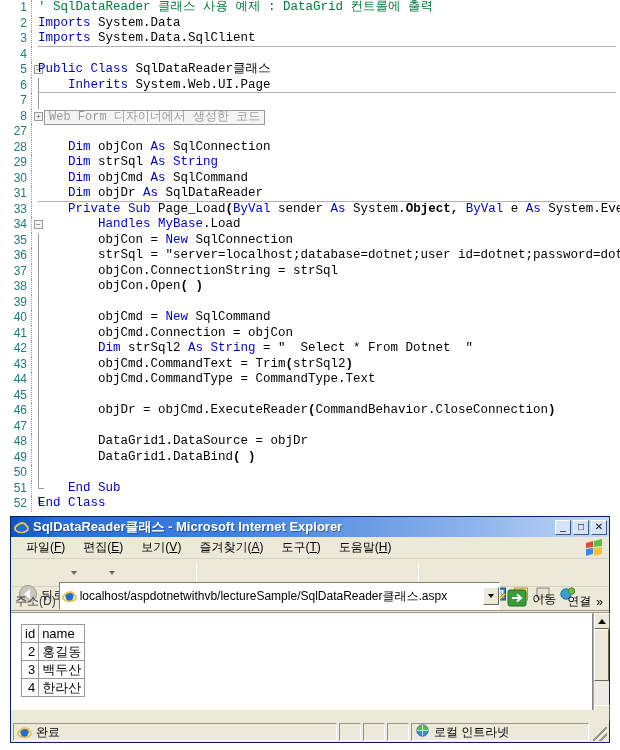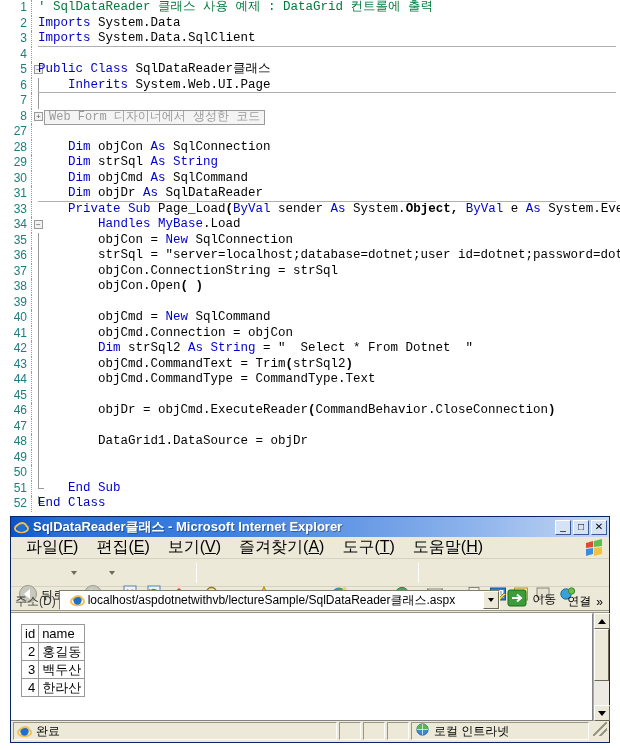--- a/index.html
+++ b/index.html
@@ -126,21 +126,21 @@
   }
   #ie-menubar {
     height: 22px;
     background: #ece9d8;
     border-bottom: 1px solid #d6d2c2;
     display: flex; align-items: center;
     padding-left: 6px;
     position: relative;
   }
   .menu-item {
-    font-size: 16px; color: #000;
+    font-size: 12px; color: #000;
     padding: 8px 9px;
     white-space: nowrap;
   }
   .menu-item u { text-decoration: underline; }
   #ie-flag {
     position: absolute; right: 4px; top: 1px;
     width: 22px; height: 20px;
   }
   #ie-toolbar {
     height: 28px;
@@ -174,26 +174,26 @@
     height: 24px;
     background: #ece9d8;
     border-bottom: 1px solid #9a9684;
     display: flex; align-items: flex-end;
     padding: 0 2px 0 4px;
     gap: 3px;
   }
   #addr-label { font-size: 12px; color: #3b3b3b; white-space: nowrap; }
   #addr-box {
     flex: 1;
-    height: 20px;
+    height: 28px;
     background: #ffffff;
     border: 1px solid;
     border-color: #7f7f6e #ffffff #ffffff #7f7f6e;
     display: flex; align-items: center;
-    padding-left: 10px;
+    padding-left: 2px;
     overflow: hidden;
   }
   #addr-text {
     font-size: 12px; color: #000;
     white-space: nowrap;
     margin-left: 3px;
     overflow: hidden;
   }
   #addr-drop {
     width: 16px; height: 18px;
@@ -271,23 +271,23 @@
     height: 52px;
     background: #ece9d8;
     border: 1px solid;
     border-color: #ffffff #6b6757 #6b6757 #ffffff;
   }
   .tri-up { width:0;height:0;border-left:4px solid transparent;border-right:4px solid transparent;border-bottom:5px solid #000; }
   .tri-dn { width:0;height:0;border-left:4px solid transparent;border-right:4px solid transparent;border-top:5px solid #000; }
   #ie-statusbar {
     position: absolute;
     left: 0; right: 0; bottom: 0;
-    height: 21px;
-    background: #ece9d8;
-    display: flex; align-items: flex-start;
+    height: 32px;
+    background: #ece9d8;
+    display: flex; align-items: flex-end;
     padding: 1px 2px;
     gap: 2px;
   }
   .sbar-pane {
     height: 18px;
     border: 1px solid;
     border-color: #9a9684 #ffffff #ffffff #9a9684;
     display: flex; align-items: center;
     padding: 0 3px;
     font-size: 12px;
@@ -334,21 +334,21 @@
     <div class="code-line"><span class="ln">39</span><span class="gutter-dots"></span><span class="fold-bar"></span><span class="codetext"></span></div>
     <div class="code-line"><span class="ln">40</span><span class="gutter-dots"></span><span class="fold-bar"></span><span class="codetext"><span class="plain">        objCmd = </span><span class="kw">New </span><span class="plain">SqlCommand</span></span></div>
     <div class="code-line"><span class="ln">41</span><span class="gutter-dots"></span><span class="fold-bar"></span><span class="codetext"><span class="plain">        objCmd.Connection = objCon</span></span></div>
     <div class="code-line"><span class="ln">42</span><span class="gutter-dots"></span><span class="fold-bar"></span><span class="codetext"><span class="plain">        </span><span class="kw">Dim </span><span class="plain">strSql2 </span><span class="kw">As String</span><span class="plain"> = "  Select * From Dotnet  "</span></span></div>
     <div class="code-line"><span class="ln">43</span><span class="gutter-dots"></span><span class="fold-bar"></span><span class="codetext"><span class="plain">        objCmd.CommandText = Trim</span><span class="bold">(</span><span class="plain">strSql2</span><span class="bold">)</span></span></div>
     <div class="code-line"><span class="ln">44</span><span class="gutter-dots"></span><span class="fold-bar"></span><span class="codetext"><span class="plain">        objCmd.CommandType = CommandType.Text</span></span></div>
     <div class="code-line"><span class="ln">45</span><span class="gutter-dots"></span><span class="fold-bar"></span><span class="codetext"></span></div>
     <div class="code-line"><span class="ln">46</span><span class="gutter-dots"></span><span class="fold-bar"></span><span class="codetext"><span class="plain">        objDr = objCmd.ExecuteReader</span><span class="bold">(</span><span class="plain">CommandBehavior.CloseConnection</span><span class="bold">)</span></span></div>
     <div class="code-line"><span class="ln">47</span><span class="gutter-dots"></span><span class="fold-bar"></span><span class="codetext"></span></div>
     <div class="code-line"><span class="ln">48</span><span class="gutter-dots"></span><span class="fold-bar"></span><span class="codetext"><span class="plain">        DataGrid1.DataSource = objDr</span></span></div>
-    <div class="code-line"><span class="ln">49</span><span class="gutter-dots"></span><span class="fold-bar"></span></div>
+    <div class="code-line"><span class="ln">49</span><span class="gutter-dots"></span><span class="fold-bar"></span><span class="codetext"><span class="plain">        DataGrid1.DataBind</span><span class="bold">( )</span></span></div>
     <div class="code-line"><span class="ln">50</span><span class="gutter-dots"></span><span class="fold-bar"></span><span class="codetext"></span></div>
     <div class="code-line"><span class="ln">51</span><span class="gutter-dots"></span><span class="fold-end"></span><span class="codetext"><span class="plain">    </span><span class="kw">End Sub</span></span></div>
     <div class="code-line"><span class="ln">52</span><span class="gutter-dots"></span><span class="fold-end"></span><span class="codetext"><span class="kw">End Class</span></span></div>
   </div>
 
 <div id="ie-window">
 
   <div id="ie-titlebar">
     <span class="ie-e-icon">
       <svg width="15" height="15" viewBox="0 0 16 16">

